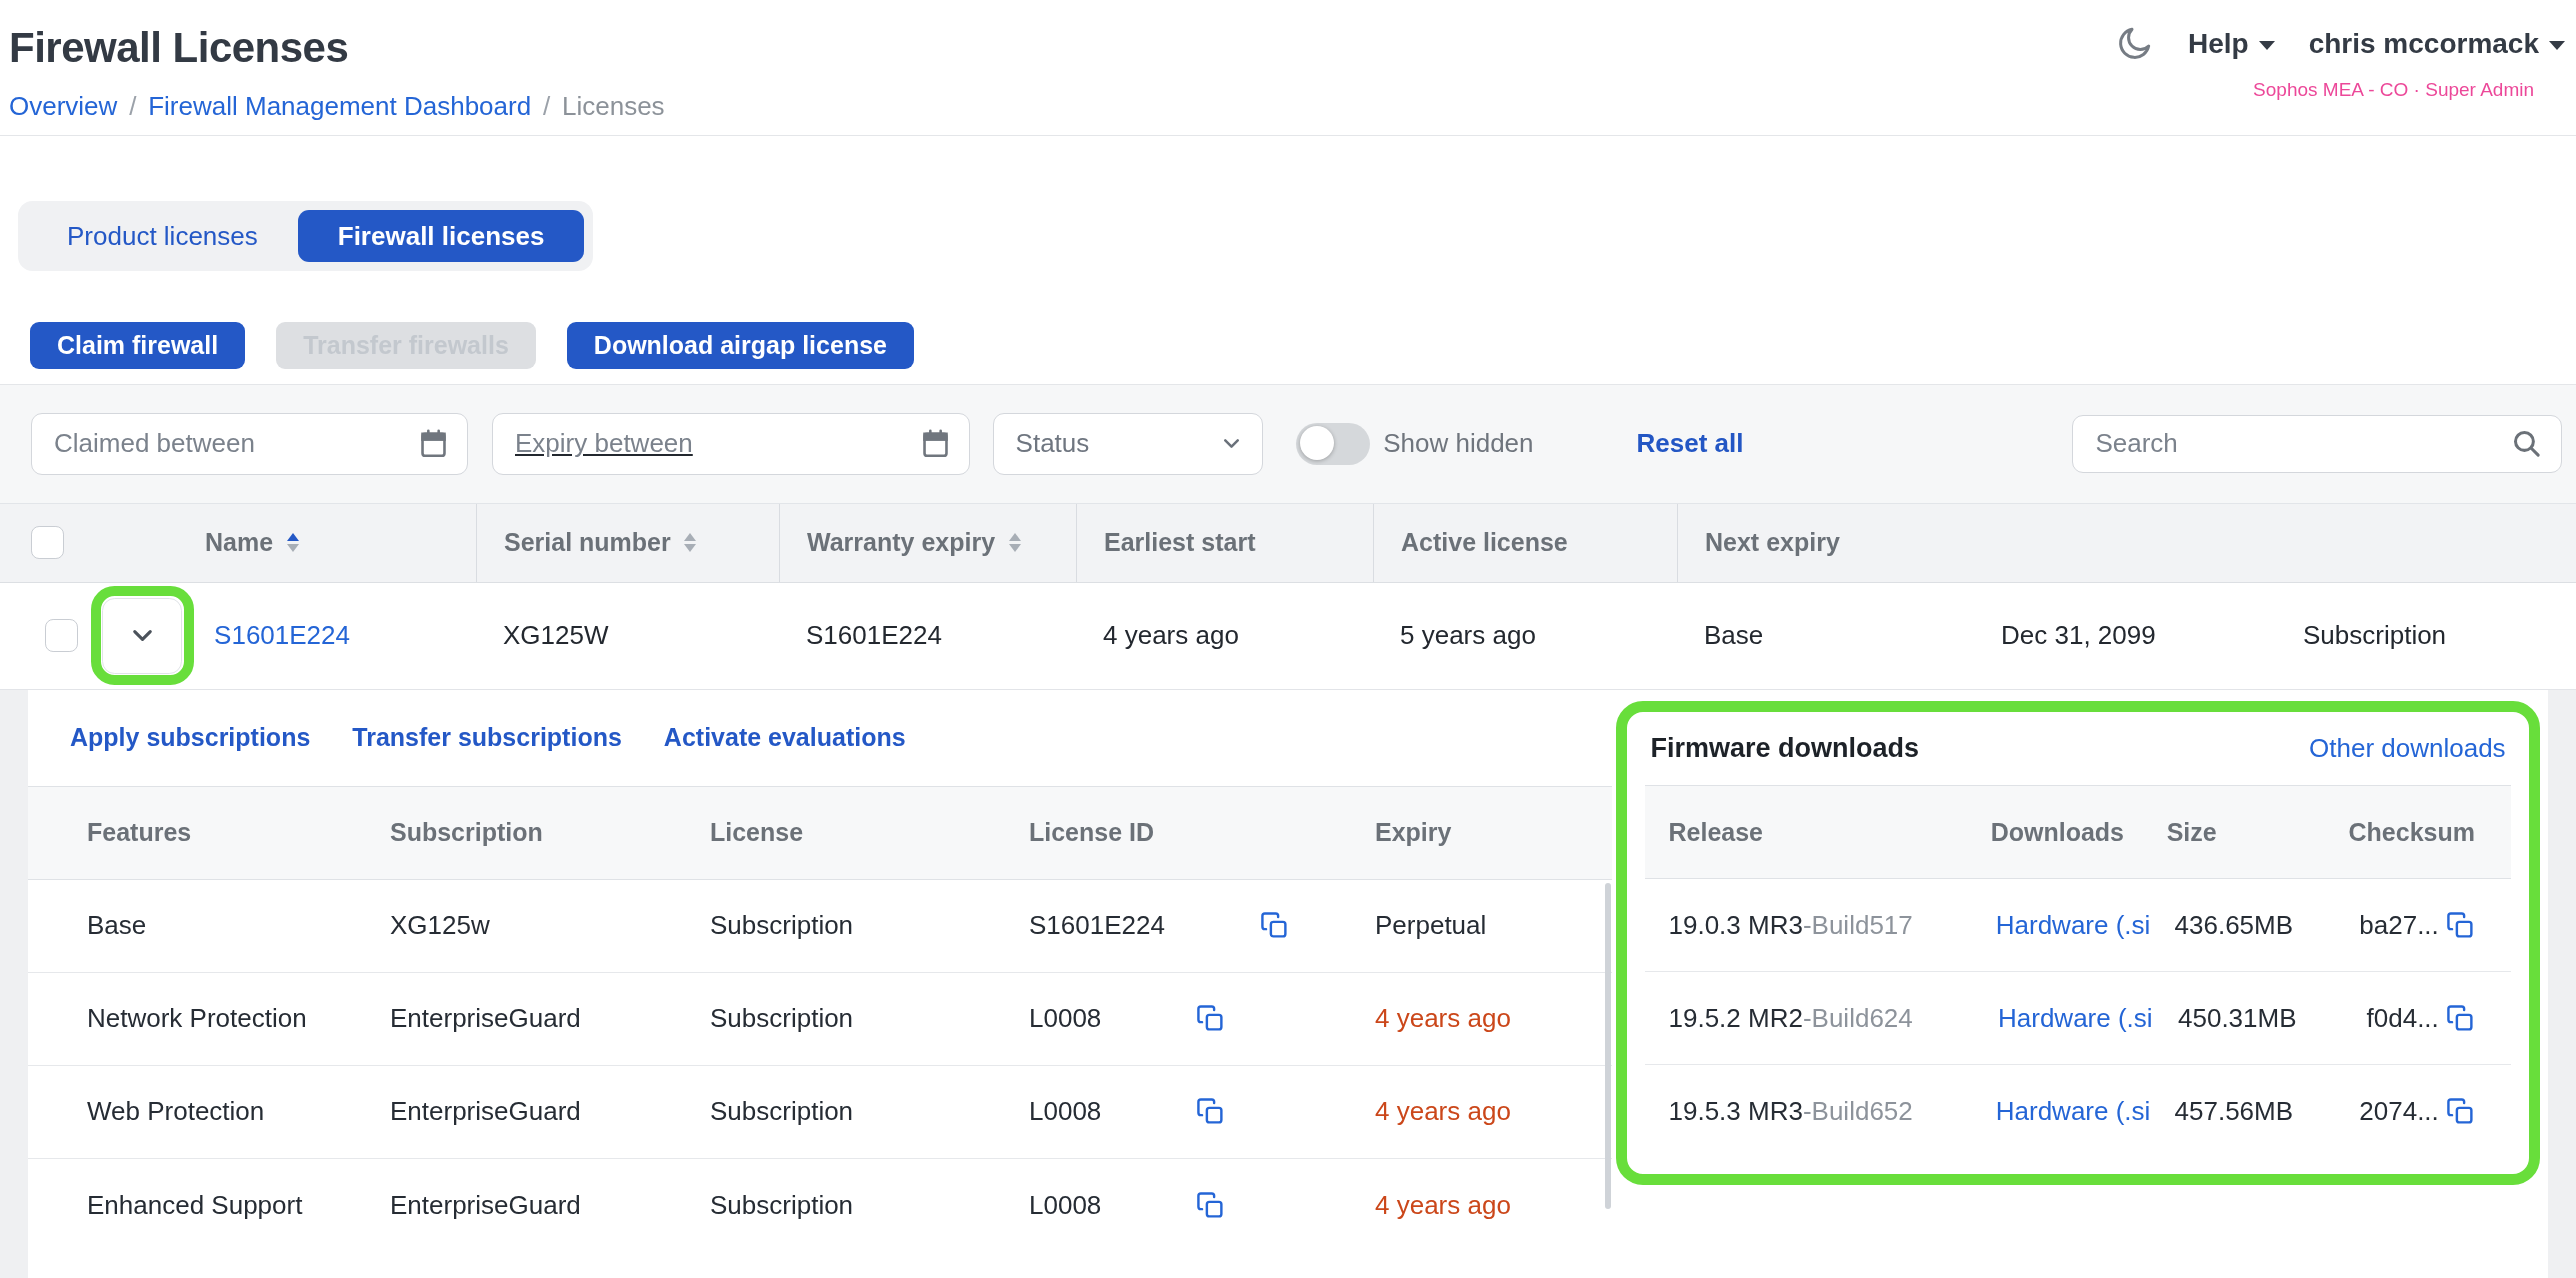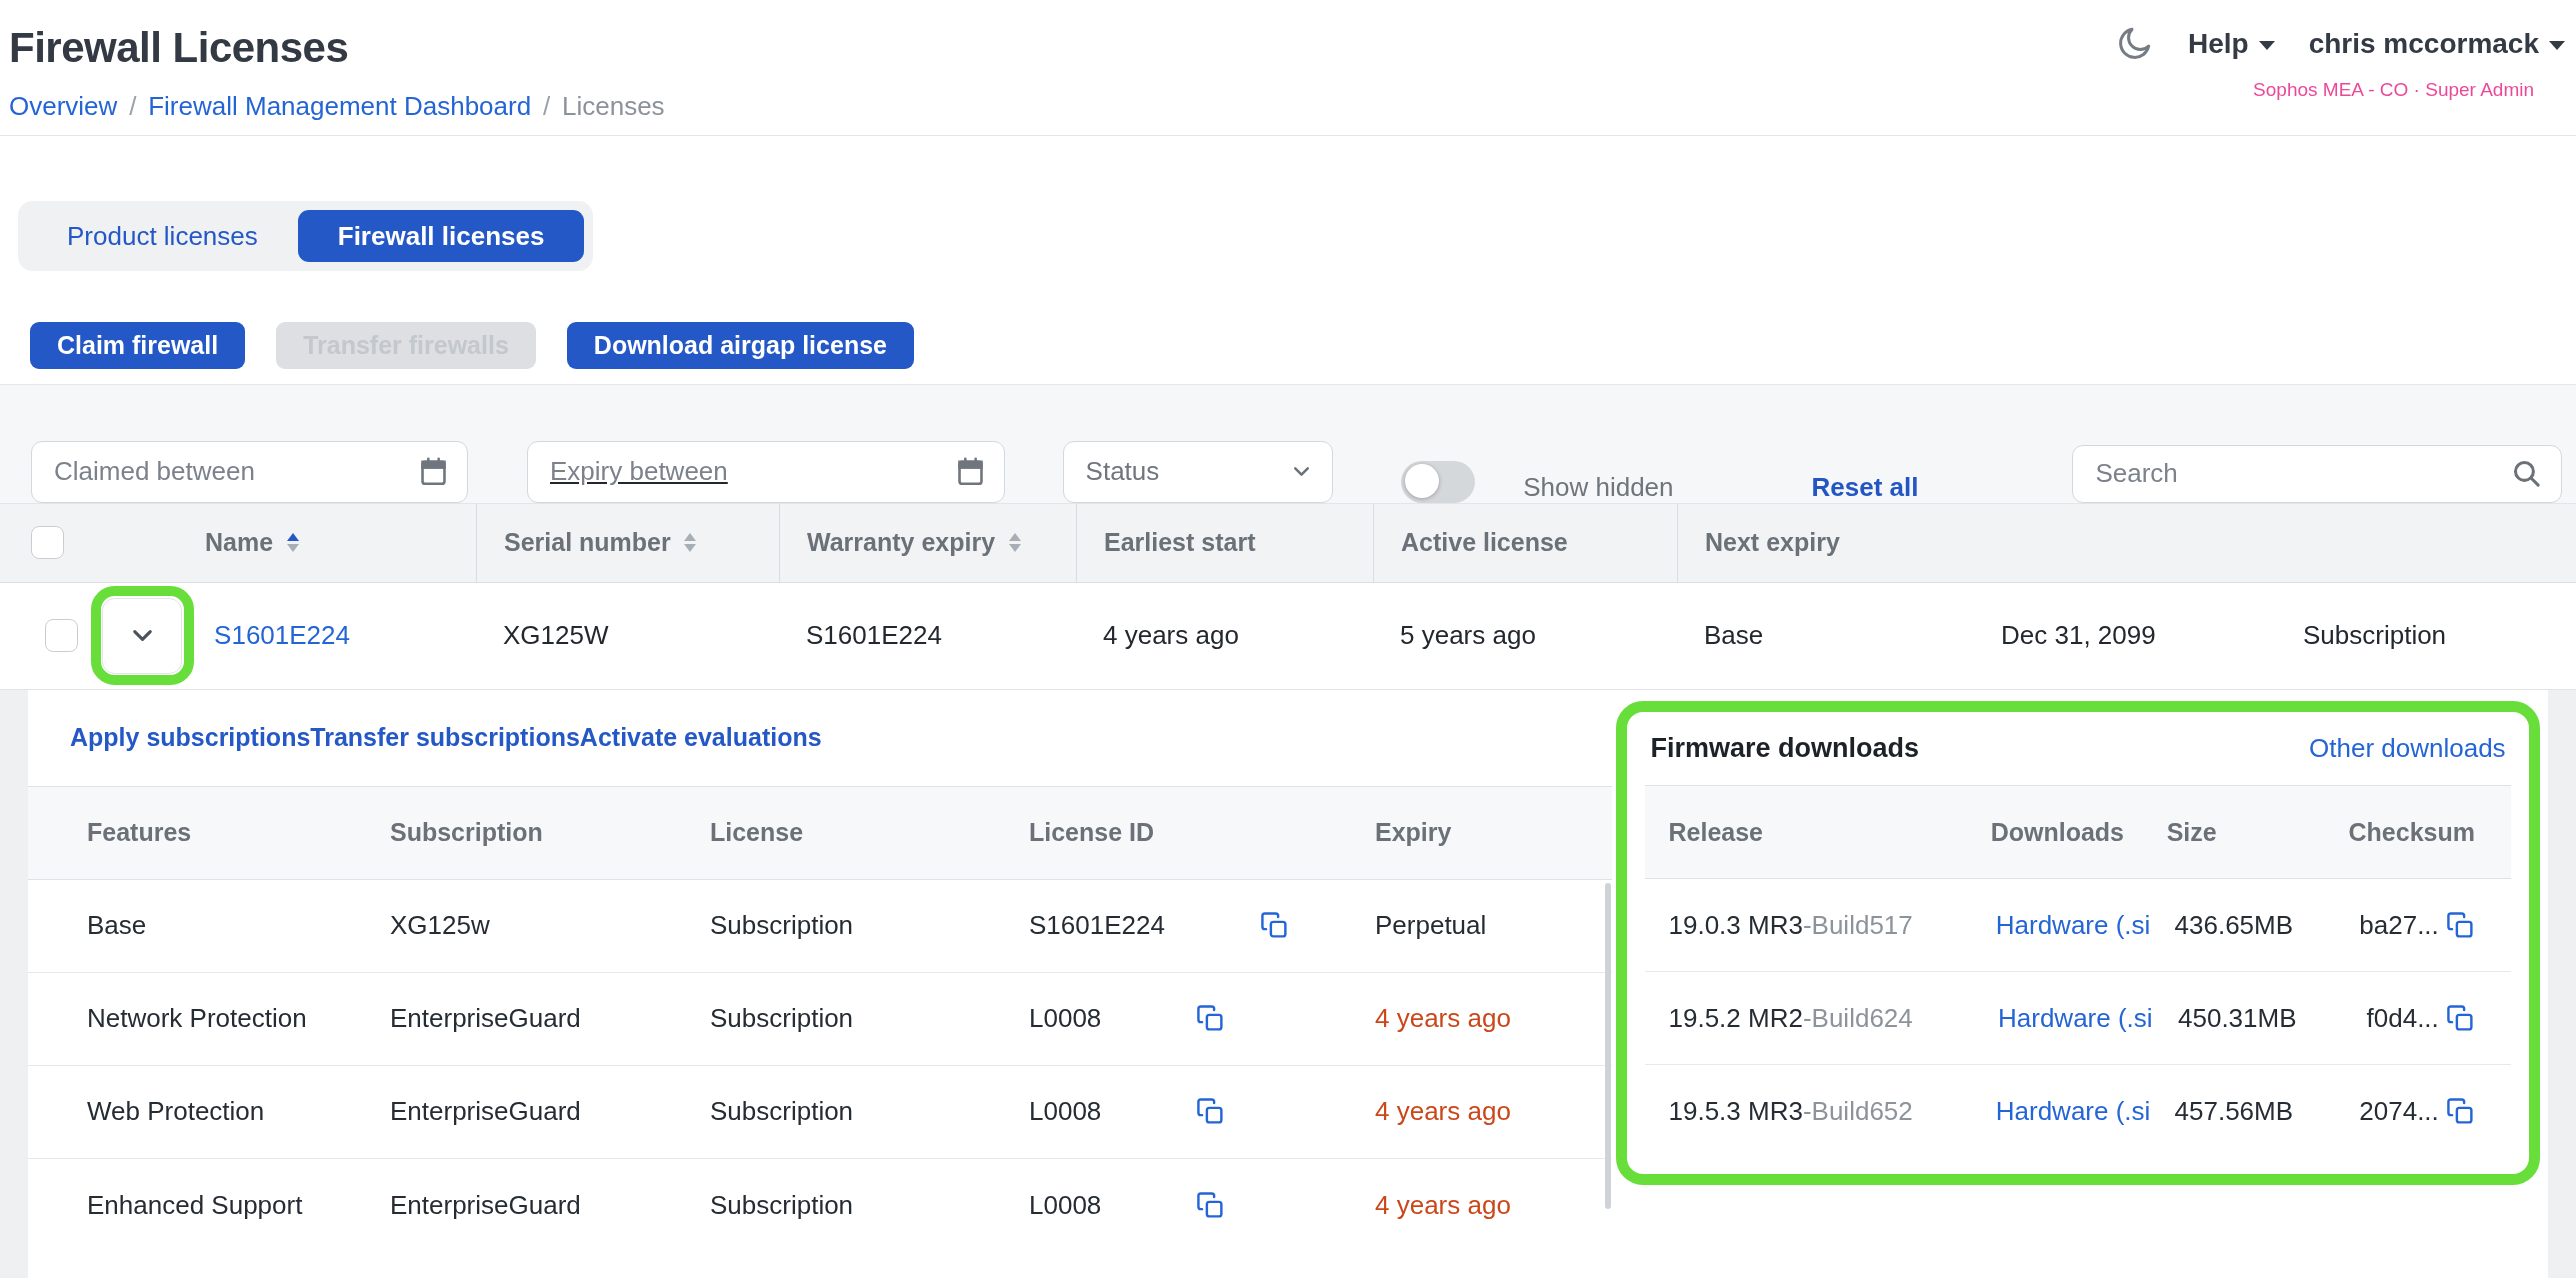--- a/index.html
+++ b/index.html
@@ -32,21 +32,21 @@
   .tab-inactive { color: #2458c6; }
   .tab-active { background: #2458c6; color: #ffffff; font-weight: 700; }
 
   
   .actions-row { margin: 51px 0 0 30px; display: flex; gap: 31px; height: 47px; }
   .btn { height: 47px; display: flex; align-items: center; padding: 0 27px; border-radius: 9px; font-size: 25px; font-weight: 700; border: none; cursor: pointer; }
   .btn-primary { background: #2458c6; color: #ffffff; }
   .btn-disabled { background: #dddfe2; color: #c3c8ce; cursor: default; }
 
   
-  .filter-bar { margin-top: 14.5px; height: 119px; background: #f6f7f8; border-top: 1.8px solid #e4e6e9; display: flex; align-items: flex-end; padding: 0 13.6px 0 31px; gap: 35px; }
+  .filter-bar { margin-top: 14.5px; height: 119px; background: #f6f7f8; border-top: 1.8px solid #e4e6e9; display: flex; align-items: center; padding: 0 13.6px 0 31px; }
   .f-box { background: #fff; border: 1.8px solid #d4d7dc; border-radius: 11px; height: 62px; display: flex; align-items: center; padding: 0 18px 0 22px; }
   .f-box input { border: none; outline: none; font-family: inherit; font-size: 26px; color: #464d56; width: 100%; background: transparent; }
   .f-box input::placeholder { color: #7b828c; opacity: 1; }
   .f-claimed { width: 437px; }
   .f-expiry { width: 478px; margin-left: 24px; text-decoration: underline; }
   .f-status { width: 270px; margin-left: 22.6px; justify-content: space-between; font-size: 26px; color: #6f7680; cursor: pointer; }
   .toggle { margin-left: 33px; width: 74px; height: 42px; border-radius: 21px; background: #d5d8db; position: relative; cursor: pointer; flex: none; }
   .toggle-knob { position: absolute; left: 4.5px; top: 3.6px; width: 34px; height: 34px; border-radius: 50%; background: #fff; box-shadow: 0 0.9px 4.5px rgba(0,0,0,.28); }
   .show-hidden { margin-left: 13.6px; font-size: 26px; color: #6f757d; }
   .reset-all { margin-left: 103px; font-size: 26px; font-weight: 700; color: #2356c4; }
@@ -71,21 +71,21 @@
   .name-cell { display: flex; align-items: center; padding-left: 0; }
   .expand-ring { margin-left: -4.5px; border: 10px solid #68de3b; border-radius: 23.5px; padding: 1.8px; display: inline-flex; }
   .expand-btn { width: 80px; height: 76px; background: #fff; border: 1.8px solid #e1e4e8; border-radius: 12.7px; display: flex; align-items: center; justify-content: center; cursor: pointer; }
   .row-name-link { margin-left: 20px; color: #2465d6; }
   .next-cell { display: flex; align-items: center; padding-left: 25px; }
   .next-date { width: 302px; }
 
   
   .expanded { height: 588px; background: #eff0f2; padding: 0 28px; }
   .card { position: relative; background: #ffffff; width: 100%; height: 100%; }
-  .detail-links { height: 96px; display: flex; align-items: center; padding-left: 42px; }
+  .detail-links { height: 96px; display: flex; align-items: center; gap: 42px; padding-left: 42px; }
   .dlink { font-size: 25px; font-weight: 700; color: #2458c6; }
 
   .features { width: 1584px; }
   .ft-header { height: 94px; background: #f7f8f9; border-top: 1.8px solid #dfe2e6; border-bottom: 1.8px solid #dfe2e6; display: flex; align-items: center; padding-left: 59px; font-size: 25px; font-weight: 700; color: #6b7178; }
   .ft-col-f { width: 303px; }
   .ft-col-s { width: 320px; }
   .ft-col-l { width: 319px; }
   .ft-col-id { width: 319px; }
   .ft-col-e { flex: 1; padding-left: 27px; }
   .ft-row { height: 93px; display: flex; align-items: center; padding-left: 59px; border-bottom: 1.8px solid #e6e8eb; font-size: 26px; color: #262c34; }

